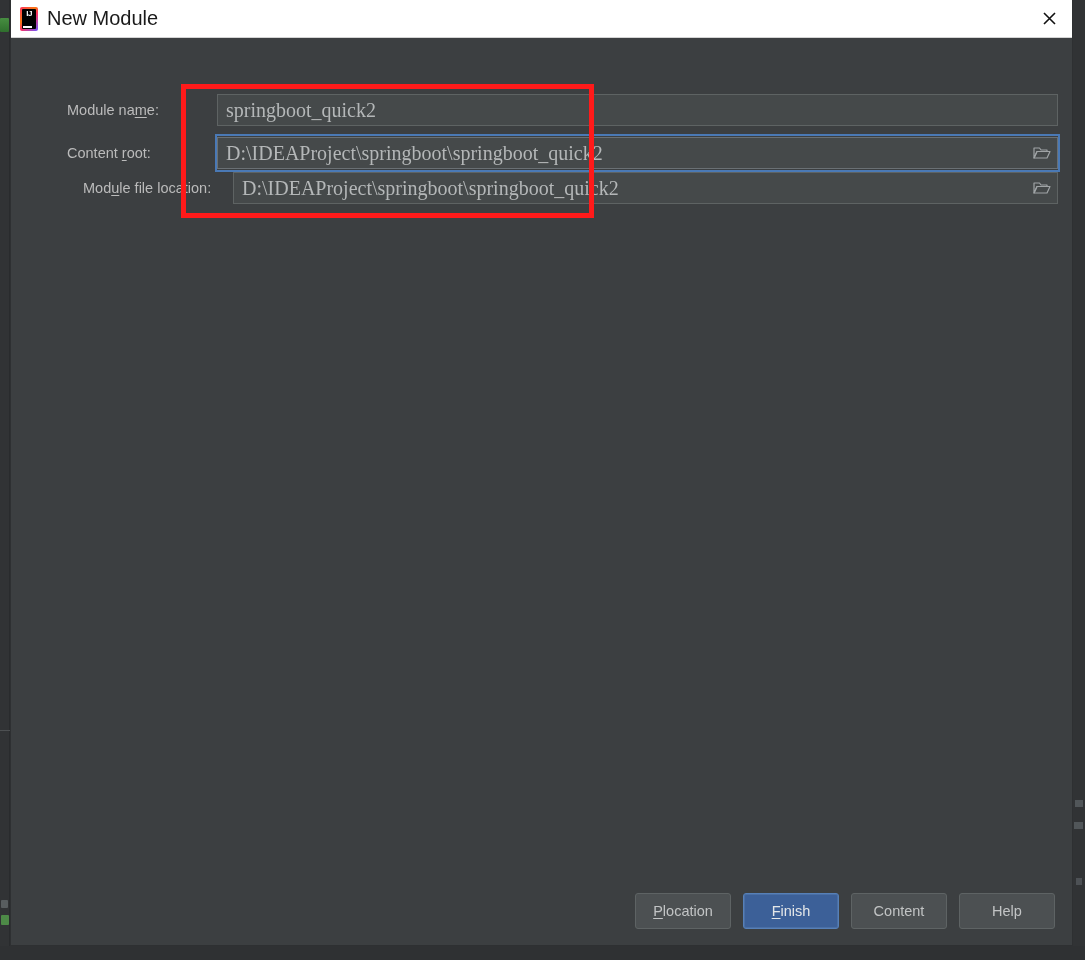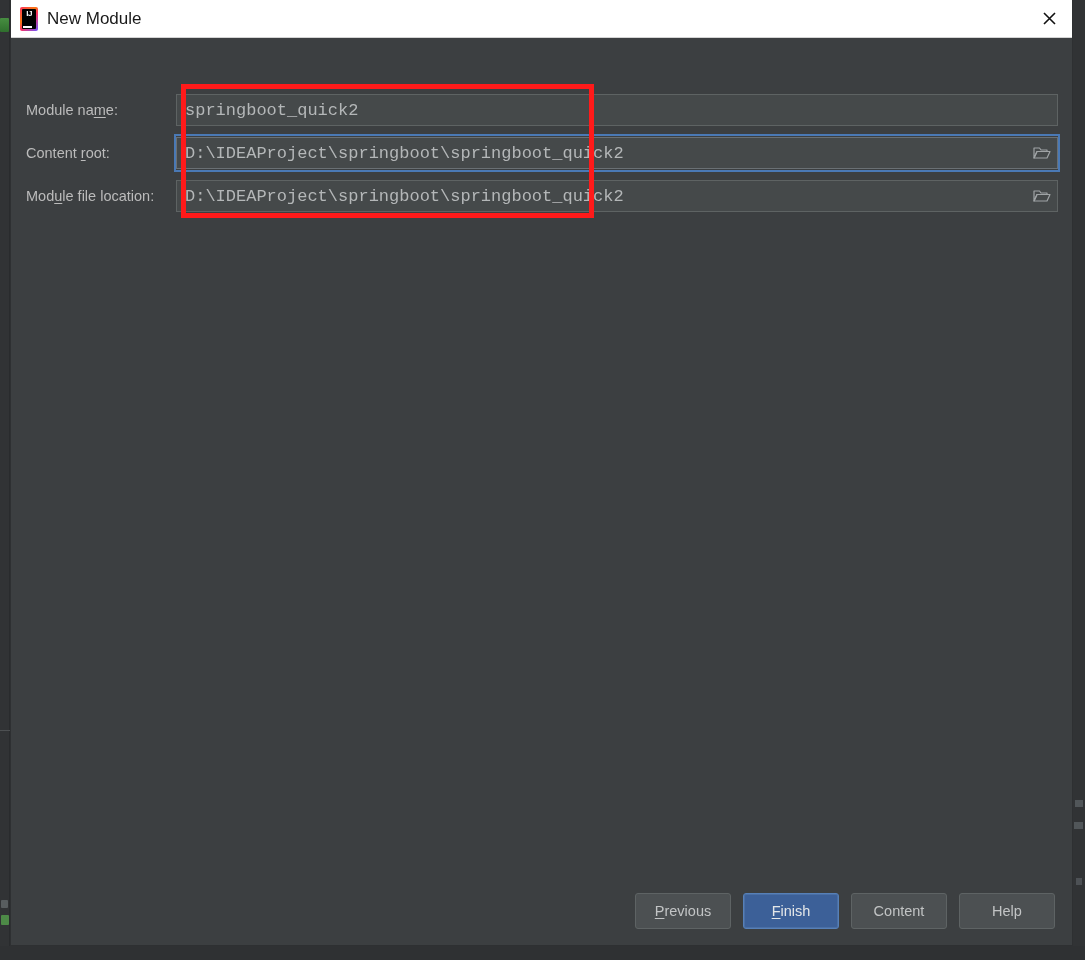--- a/index.html
+++ b/index.html
@@ -95,21 +95,21 @@
     font-size: 8px; font-weight: bold;
     display: flex; align-items: flex-start; justify-content: center;
     line-height: 8px; padding-top: 1px;
     letter-spacing: -0.5px;
   }
   #app-icon .ij-bar {
     position: absolute; left: 3px; bottom: 3px; width: 9px; height: 2px;
     background: #fff;
   }
   #window-title {
-    font-size: 17px; color: #1a1a1a;
+    font-size: 20px; color: #1a1a1a;
     font-family: "Liberation Sans", sans-serif;
     flex: 1 1 auto;
   }
   #close-button {
     width: 46px; height: 38px; flex: 0 0 46px;
     display: flex; align-items: center; justify-content: center;
     cursor: pointer;
   }
   #close-button svg { display: block; }
 
@@ -118,25 +118,25 @@
     flex: 1 1 auto;
     position: relative;
     background: #3c3f41;
     padding: 14px 0 0 0;
   }
 
   .form-row {
     position: absolute;
     left: 0; right: 14px;
     height: 40px;
-    display: flex; align-items: center;
+    display: flex; align-items: center; padding-left: 41px;
   }
   #row-module-name     { top: 52px; }
   #row-content-root    { top: 95px; border-radius: 14px; }
-  #row-module-file-loc { top: 138px; }
+  #row-module-file-loc { top: 130px; margin-left: 16px; }
 
   .form-label {
     width: 165px; flex: 0 0 165px;
     padding-left: 15px;
     font-size: 14.5px;
     color: #bbbbbb;
     white-space: nowrap;
     font-family: "Liberation Sans", sans-serif;
   }
   .form-label u { text-decoration: underline; text-underline-offset: 2px; }
@@ -145,24 +145,24 @@
     flex: 1 1 auto;
     height: 32px;
     position: relative;
   }
   .text-field {
     position: absolute; inset: 0;
     background: #45494a;
     border: 1px solid #5e6363;
     display: flex; align-items: center;
     padding: 0 8px;
-    font-size: 17px;
+    font-size: 20px;
     color: #b4b7b8;
     white-space: nowrap; overflow: hidden;
-    font-family: Liberation Mono, monospace;
+    font-family: Liberation Serif, serif;
   }
   .field-wrap.focused::before {
     content: "";
     position: absolute; left: -2px; top: -3px; right: -2px; bottom: -3px;
     border: 2px solid #4a79b5;
     pointer-events: none;
   }
   .field-wrap.focused .text-field { border-color: #6a7074; }
 
   .browse-icon {
@@ -282,21 +282,21 @@
     </div>
 
     <div id="annotation-box"></div>
 
   </div>
 
   <div id="button-bar">
     <div class="dlg-button">
         <span></span>
         <u>P</u>
-        <span>revious</span>
+        <span>location</span>
       </div>
     <div class="dlg-button default">
         <span></span>
         <u>F</u>
         <span>inish</span>
       </div>
     <div class="dlg-button">
         <span>Content</span>
         <u></u>
         <span></span>

